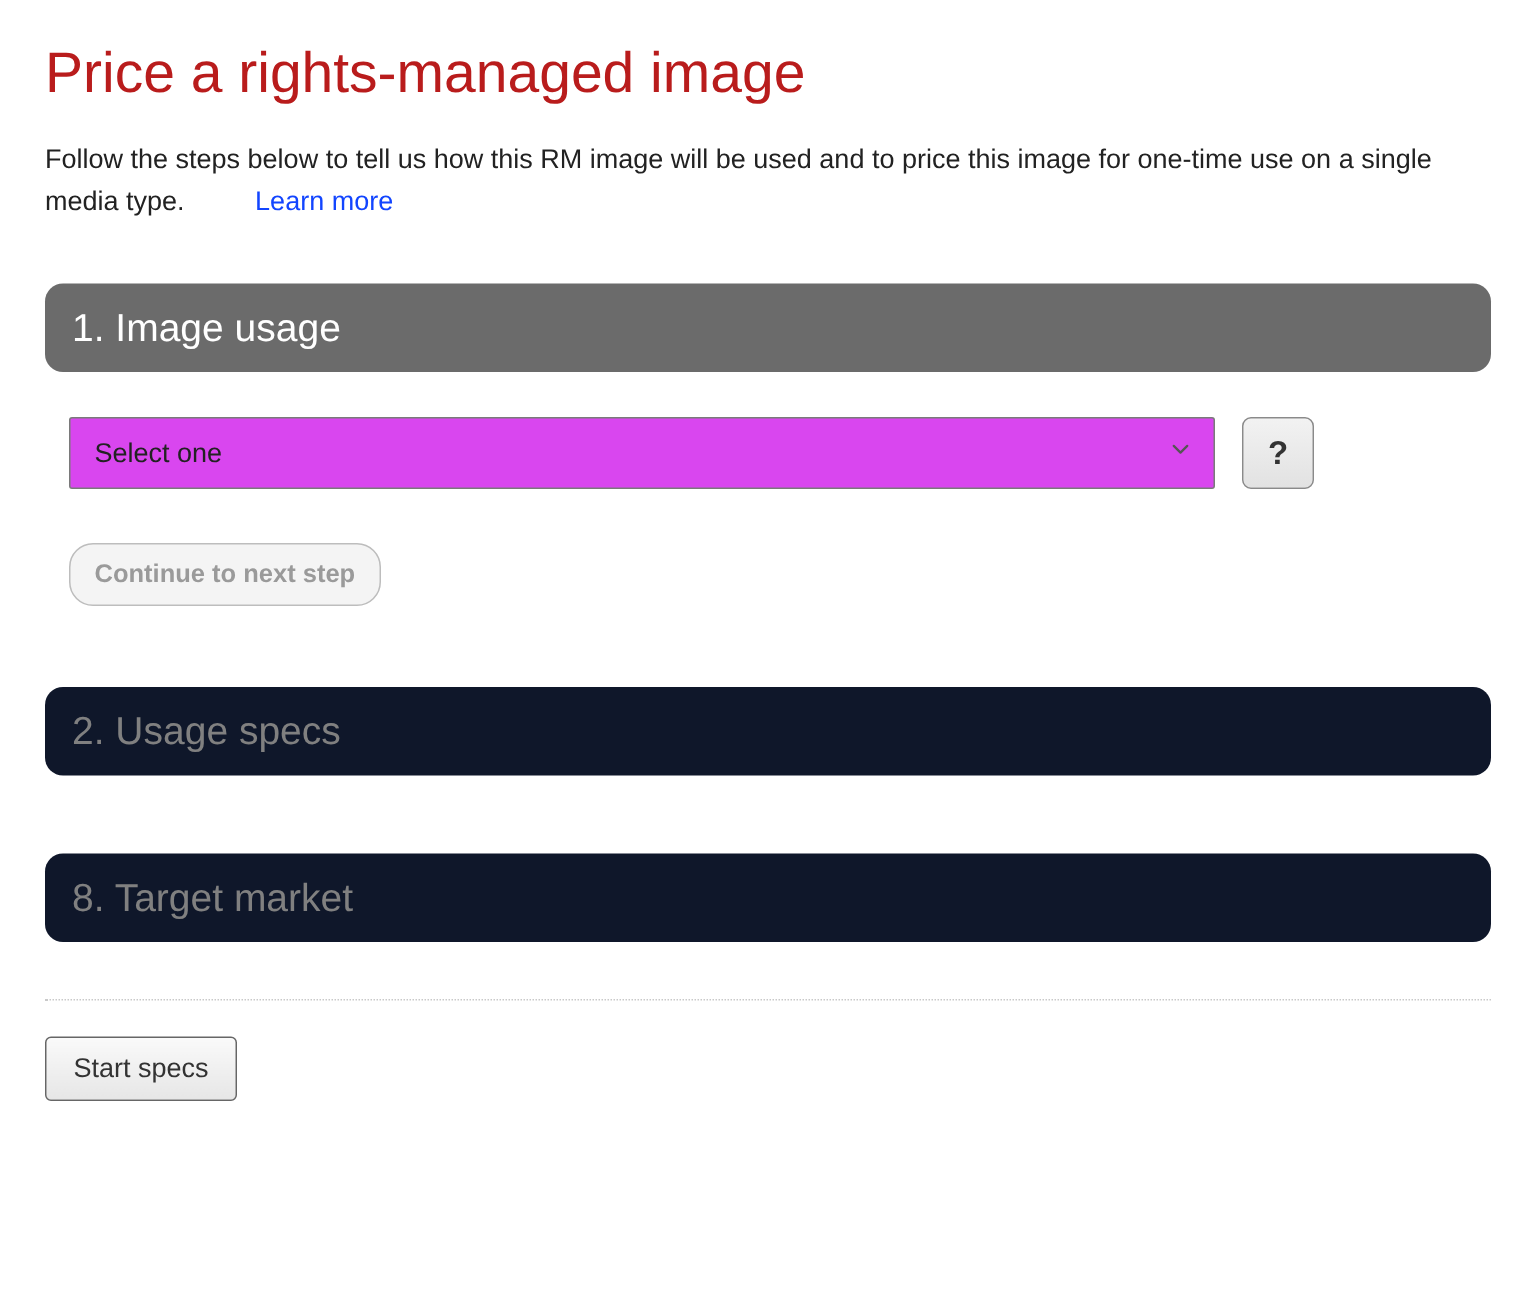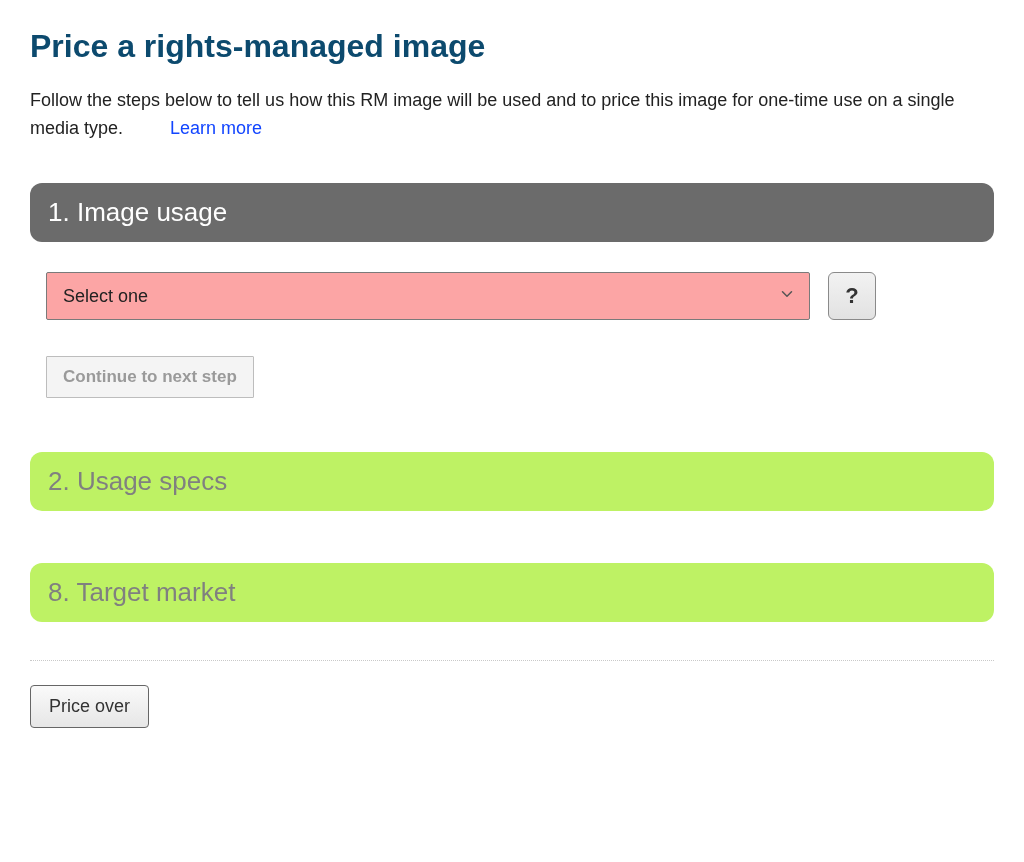--- a/index.html
+++ b/index.html
@@ -8,24 +8,24 @@
       padding: 0;
     }
     body {
       font-family: Arial, Helvetica, sans-serif;
       background: #ffffff;
       padding: 28px 30px;
       width: 1024px;
       color: #000;
     }
     .page-title {
-      font-size: 32px;
-      font-weight: 700;
+      font-size: 38px;
+      font-weight: 400;
       margin-bottom: 22px;
-      color: #0c4a6e;
+      color: #b91c1c;
     }
     .intro {
       font-size: 18px;
       line-height: 1.55;
       color: #222;
       margin-bottom: 40px;
     }
     .intro a {
       color: #1245ff;
       text-decoration: none;
@@ -36,21 +36,21 @@
       font-size: 26px;
       border-radius: 12px;
       margin-bottom: 0;
     }
     .step-header.active {
       background: #6b6b6b;
       color: #ffffff;
       font-weight: 500;
     }
     .step-header.inactive {
-      background: #bef264;
+      background: #0f172a;
       color: #808080;
       font-weight: 500;
     }
     .step1-body {
       padding: 30px 16px 10px 16px;
     }
     .use-label {
       font-size: 20px;
       font-weight: 500;
       color: #111;
@@ -64,21 +64,21 @@
       margin-bottom: 36px;
     }
     .select-wrapper {
       position: relative;
       flex: 0 0 764px;
     }
     .use-select {
       width: 100%;
       height: 48px;
       border: 1px solid #7a7a7a;
-      background: #fca5a5;
+      background: #d946ef;
       font-size: 18px;
       color: #222;
       padding: 0 44px 0 16px;
       appearance: none;
       -webkit-appearance: none;
       -moz-appearance: none;
       border-radius: 2px;
       cursor: pointer;
     }
     .select-chevron {
@@ -100,21 +100,21 @@
       color: #333;
       cursor: pointer;
     }
     .continue-btn {
       border: 1px solid #bdbdbd;
       background: #f4f4f4;
       color: #9a9a9a;
       font-size: 17px;
       font-weight: 700;
       padding: 10px 16px;
-      border-radius: 1px;
+      border-radius: 16px;
       cursor: not-allowed;
     }
     .gap-block {
       height: 44px;
     }
     .gap-block-sm {
       height: 52px;
     }
     .divider {
       border: none;
@@ -170,16 +170,16 @@
 
 <div class="step-header inactive">2. Usage specs</div>
 
 <div class="gap-block-sm"></div>
 
 
 <div class="step-header inactive">8. Target market</div>
 
 <hr class="divider">
 
-<button class="start-over-btn" type="button">Price over</button>
+<button class="start-over-btn" type="button">Start specs</button>
 
 
 
 
 </body></html>

